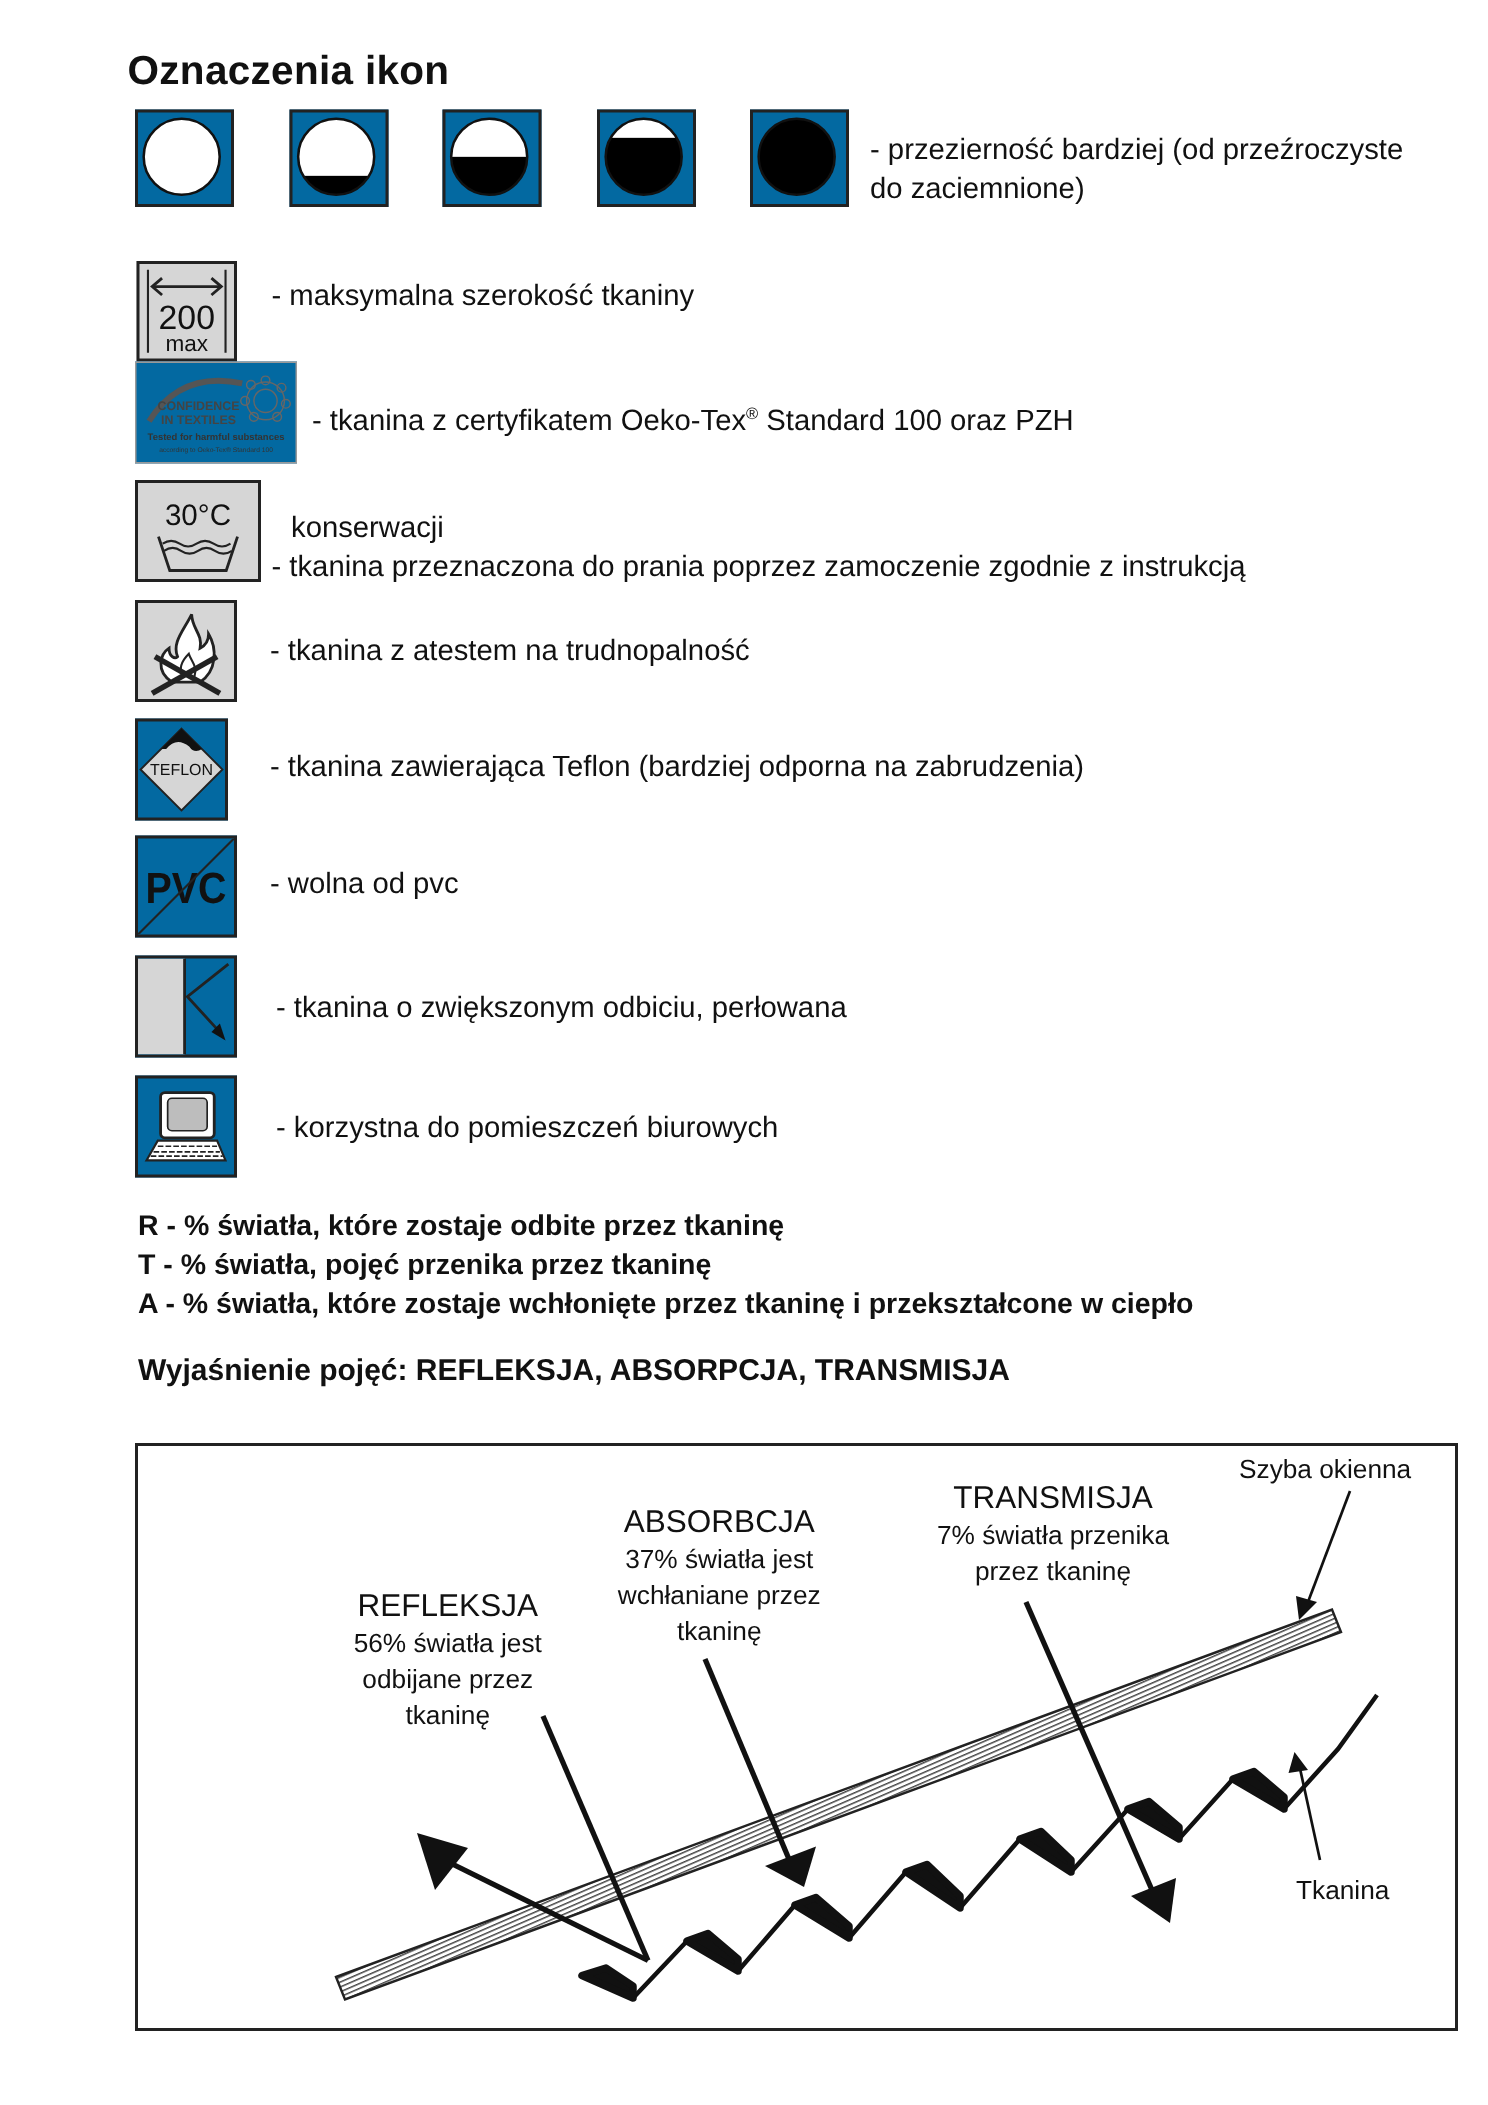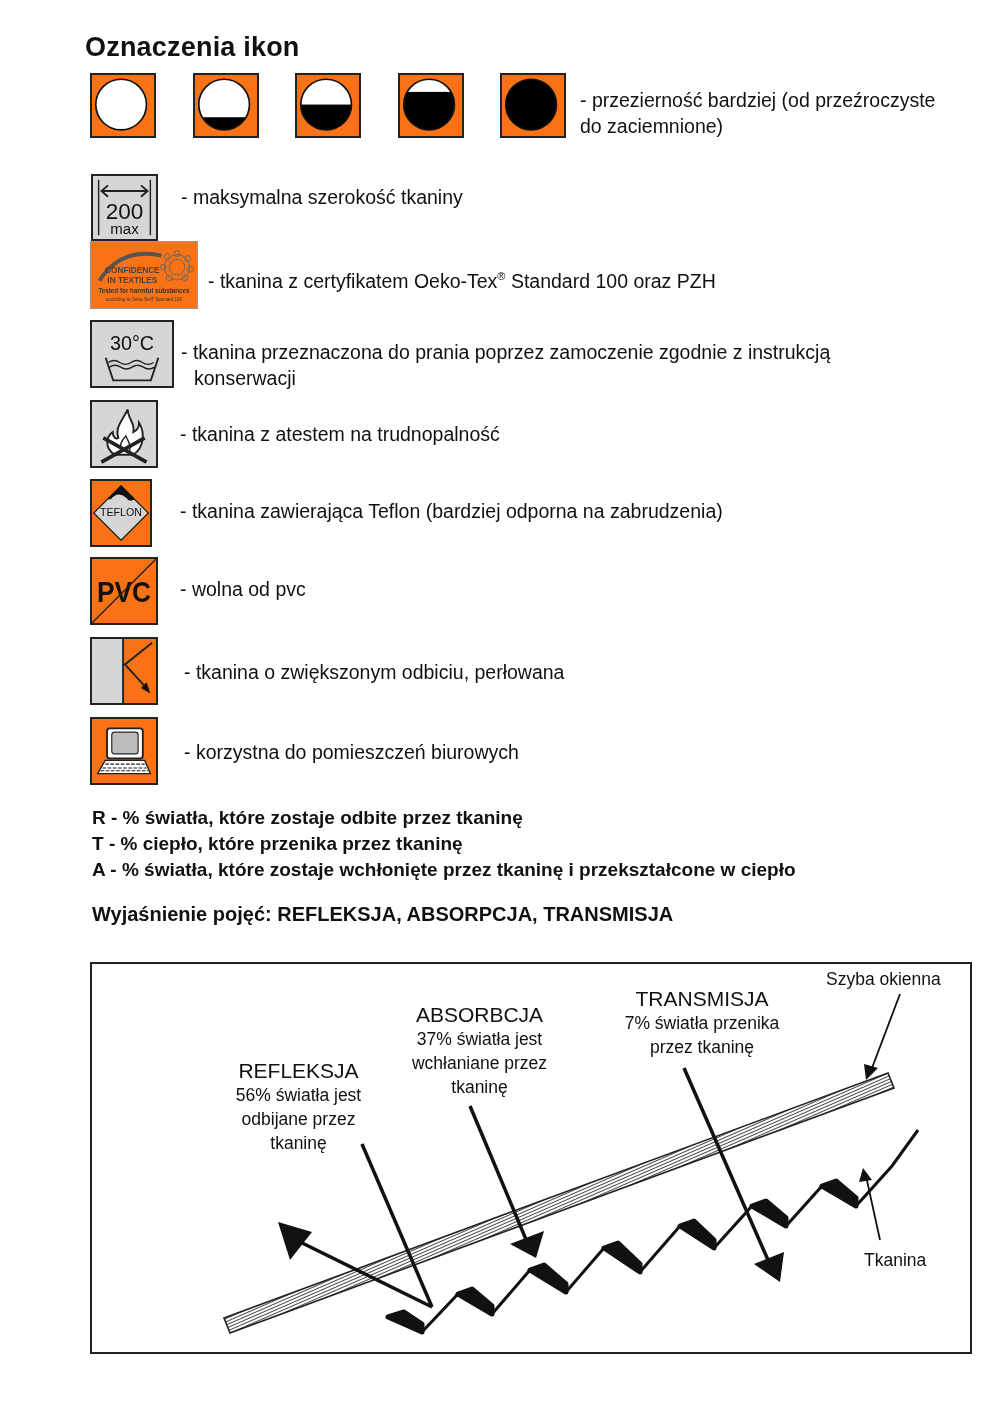--- a/index.html
+++ b/index.html
@@ -1,20 +1,20 @@
 <!DOCTYPE html>
 <html><head>
 <meta charset="utf-8">
 <style>
   html, body { margin: 0; padding: 0; background: #fff; }
   body { width: 992px; height: 1403px; position: relative; overflow: hidden;
          font-family: "Liberation Sans", sans-serif; color: #111; }
   .abs { position: absolute; }
   .title { left: 85px; top: 32px; font-size: 27px; font-weight: bold; letter-spacing: 0.2px; }
-  .icon { position: absolute; box-sizing: border-box; border: 2px solid #222; background: #f97316; }
+  .icon { position: absolute; box-sizing: border-box; border: 2px solid #222; background: #0369a1; }
   .icon svg { display: block; width: 100%; height: 100%; }
   .gray { background: #d6d6d6; }
   .desc { position: absolute; font-size: 19.5px; line-height: 26px; color: #111; }
   .bold-line { position: absolute; left: 92px; font-size: 19px; font-weight: bold; line-height: 26px; }
   .diagram { position: absolute; left: 90px; top: 962px; width: 882px; height: 392px;
              box-sizing: border-box; border: 2px solid #222; background: #fff; }
   .diagram svg { position: absolute; left: 0; top: 0; }
   .dlabel { position: absolute; text-align: center; color: #111; }
   .dlabel .h { font-size: 21px; line-height: 25px; }
   .dlabel .s { font-size: 17.5px; line-height: 24px; }
@@ -127,22 +127,22 @@
 
 <div class="icon gray" style="left:90px; top:320px; width:84px; height:68px;">
   <svg viewBox="0 0 68 68">
     <text x="34" y="30" text-anchor="middle" font-family="Liberation Sans, sans-serif" font-size="21" fill="#111">30°C</text>
     <path d="M6 38 L14 62 L54 62 L62 38" fill="none" stroke="#222" stroke-width="2"></path>
     <path d="M9 43 q6 -4 12 0 t12 0 t12 0 t12 0" fill="none" stroke="#222" stroke-width="1.5"></path>
     <path d="M10 48 q6 -4 12 0 t12 0 t12 0 t12 0" fill="none" stroke="#222" stroke-width="1.5"></path>
   </svg>
 </div>
 <div class="desc" style="left:181px; top:339px;">
+  <div style="padding-left:13px;">konserwacji</div>
   <div>- tkanina przeznaczona do prania poprzez zamoczenie zgodnie z instrukcją</div>
-  <div style="padding-left:13px;">konserwacji</div>
 </div>
 
 <div class="icon gray" style="left:90px; top:400px; width:68px; height:68px;">
   <svg viewBox="0 0 68 68">
     <path d="M24 56 C12 48 16 36 22 32 C22 38 26 40 28 38 C24 28 32 20 38 8 C38 18 46 22 44 32 C48 30 50 26 50 22 C56 32 56 48 44 56 Z" fill="#fff" stroke="#222" stroke-width="2"></path>
     <path d="M32 52 C28 46 32 40 36 36 C38 42 42 44 40 52" fill="none" stroke="#222" stroke-width="1.5"></path>
     <line x1="12" y1="38" x2="58" y2="64" stroke="#222" stroke-width="4"></line>
     <line x1="56" y1="38" x2="10" y2="64" stroke="#222" stroke-width="4"></line>
   </svg>
 </div>
@@ -183,21 +183,21 @@
     <g stroke="#222" stroke-width="1.2">
       <line x1="14" y1="48" x2="56" y2="48" stroke-dasharray="4,1.5"></line>
       <line x1="11" y1="52" x2="58" y2="52" stroke-dasharray="4,1.5"></line>
       <line x1="9" y1="55" x2="60" y2="55" stroke-dasharray="4,1.5"></line>
     </g>
   </svg>
 </div>
 <div class="desc" style="left:184px; top:739px;">- korzystna do pomieszczeń biurowych</div>
 
 <div class="bold-line" style="top:805px;">R - % światła, które zostaje odbite przez tkaninę</div>
-<div class="bold-line" style="top:831px;">T - % ciepło, które przenika przez tkaninę</div>
+<div class="bold-line" style="top:831px;">T - % światła, pojęć przenika przez tkaninę</div>
 <div class="bold-line" style="top:857px;">A - % światła, które zostaje wchłonięte przez tkaninę i przekształcone w ciepło</div>
 <div class="bold-line" style="top:901px; font-size:20px;">Wyjaśnienie pojęć: REFLEKSJA, ABSORPCJA, TRANSMISJA</div>
 
 <div class="diagram">
   <svg width="882" height="392" viewBox="0 0 882 392">
     <defs>
       <pattern id="stripes" patternUnits="userSpaceOnUse" width="6" height="3" patternTransform="rotate(-23.5)">
         <rect width="6" height="3" fill="#fff"></rect>
         <line x1="0" y1="0.5" x2="6" y2="0.5" stroke="#333" stroke-width="0.9"></line>
       </pattern>

